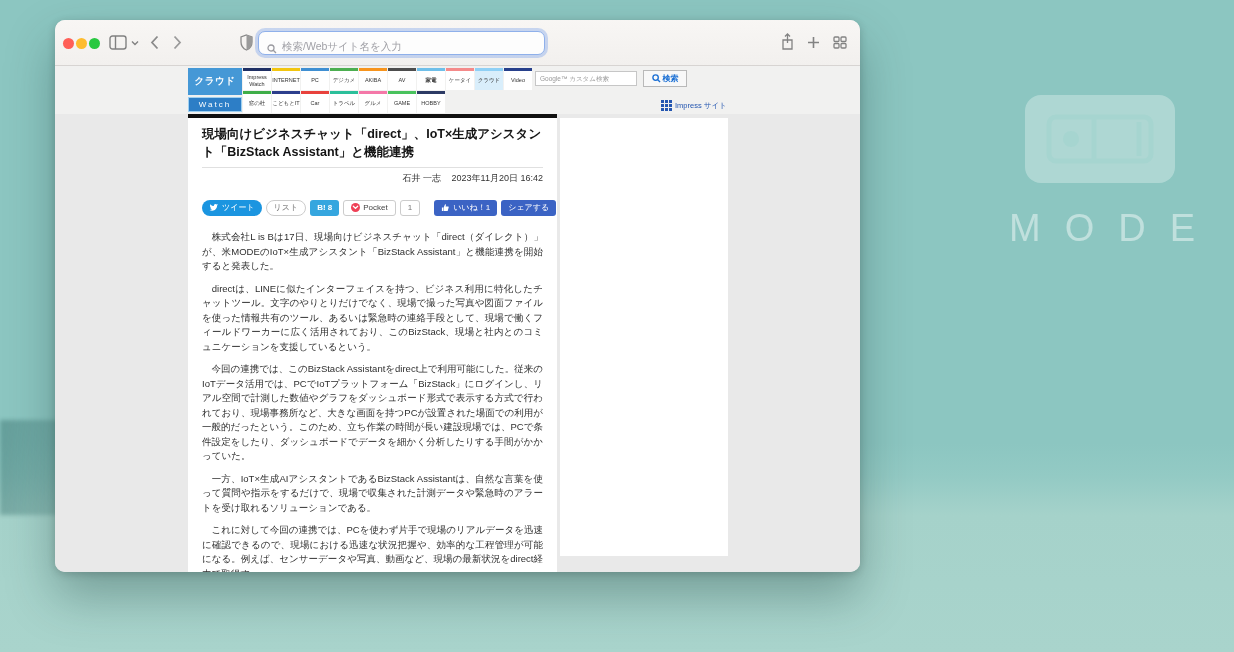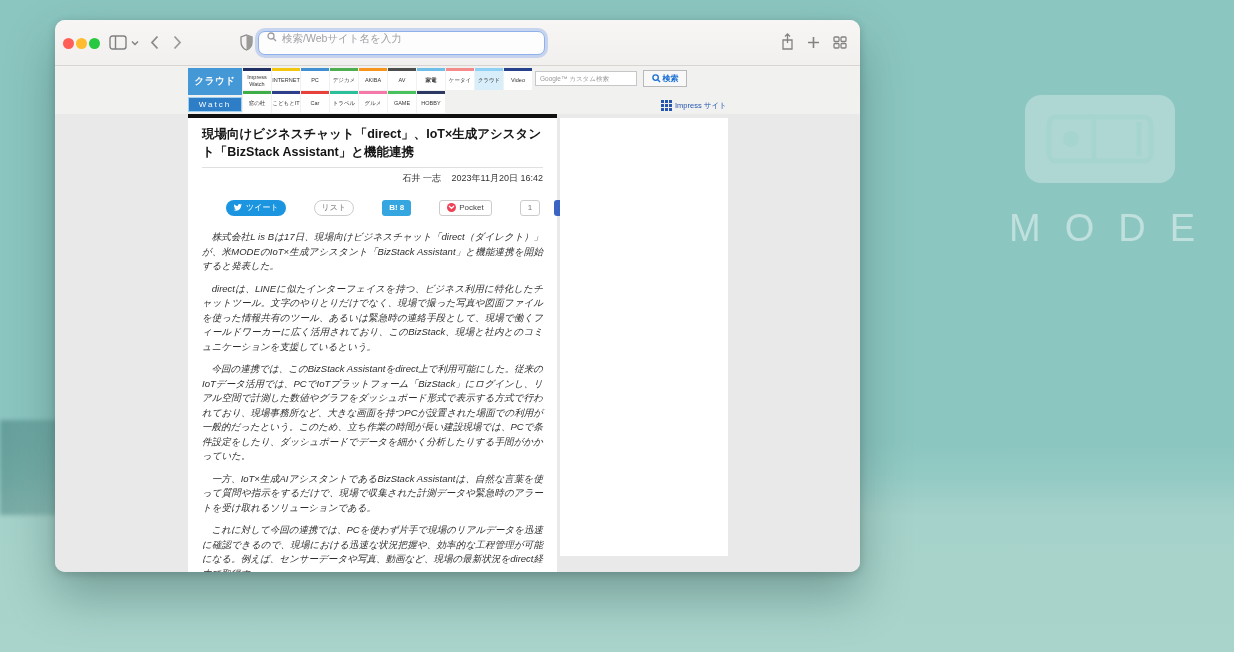--- a/index.html
+++ b/index.html
@@ -19,21 +19,21 @@
   
   .window { position:absolute; left:55px; top:20px; width:805px; height:552px;
     border-radius:10px; overflow:hidden; background:#e9e9e9;
     box-shadow:0 24px 48px rgba(25,60,58,.35), 0 2px 8px rgba(0,0,0,.18); }
   .toolbar { position:absolute; left:0; top:0; right:0; height:46px;
     background:linear-gradient(#f8f6f4,#f2f0ee); border-bottom:1px solid #d7d4d2; }
   .dot { position:absolute; top:17.5px; width:11px; height:11px; border-radius:50%; }
   .tb { position:absolute; display:flex; align-items:center; justify-content:center; color:#828282; }
   .addr { position:absolute; left:203px; top:11px; width:287px; height:24px;
     background:#fdfdfd; border:1px solid #8fb0ea; border-radius:7px;
-    box-shadow:0 0 0 3px rgba(120,160,235,.38); display:flex; align-items:flex-start;
+    box-shadow:0 0 0 3px rgba(120,160,235,.38); display:flex; align-items:flex-end;
     gap:5px; padding:0 8px; }
   .addr span { font-size:10.5px; color:#a0a0a6; white-space:nowrap; overflow:hidden; }
 
   
   .page { position:absolute; left:0; top:46px; right:0; bottom:0; background:#e9e9e9; }
   .site-header { position:absolute; left:0; top:0; right:0; height:48px; background:#f1f1f0; }
   .logo { position:absolute; left:133px; top:2px; width:54px; height:44px; cursor:pointer; }
   .logo-top { height:27px; background:#4598d6; color:#fff; font-weight:bold; font-size:9.5px;
     display:flex; align-items:center; justify-content:center; letter-spacing:.5px; }
   .logo-bottom { height:15px; margin-top:2px; background:#2d7ec6; border:1px solid #9fd1f2;
@@ -57,25 +57,25 @@
   .black-bar { position:absolute; left:133px; top:48px; width:369px; height:4px; background:#101010; }
 
   .article { position:absolute; left:133px; top:52px; width:369px; bottom:0; background:#ffffff;
     padding:8px 14px 0; }
   .a-title { font-size:12.5px; font-weight:bold; line-height:1.4; color:#141414; }
   .a-hr { border:none; border-top:1px solid #e0e0e0; margin:6px 0 4px; }
   .byline { font-size:9px; color:#333; text-align:right; }
   .byline .date { margin-left:8px; }
   .social { margin-top:14px; display:flex; align-items:center; gap:4px; height:17px; }
   .pill { height:16px; display:inline-flex; align-items:center; gap:3px; padding:0 7px;
-    font-size:8px; border-radius:3px; white-space:nowrap; cursor:pointer;margin-left:24px; }
+    font-size:8px; border-radius:3px; white-space:nowrap; cursor:pointer; }
   .pill.rounded { border-radius:9px; }
   .a-body { margin-top:14px; }
   .a-body p { font-size:9.5px; line-height:14.5px; color:#2e2e2e; text-align:justify;
-    margin-bottom:8px;font-style:italic; }
+    margin-bottom:8px; }
 
   .side-box { position:absolute; left:505px; top:52px; width:168px; height:438px; background:#fff; }
 </style>
 </head>
 <body>
 
 <div class="desktop">
   <div class="bg-patch"></div>
 
   <div class="watermark">

